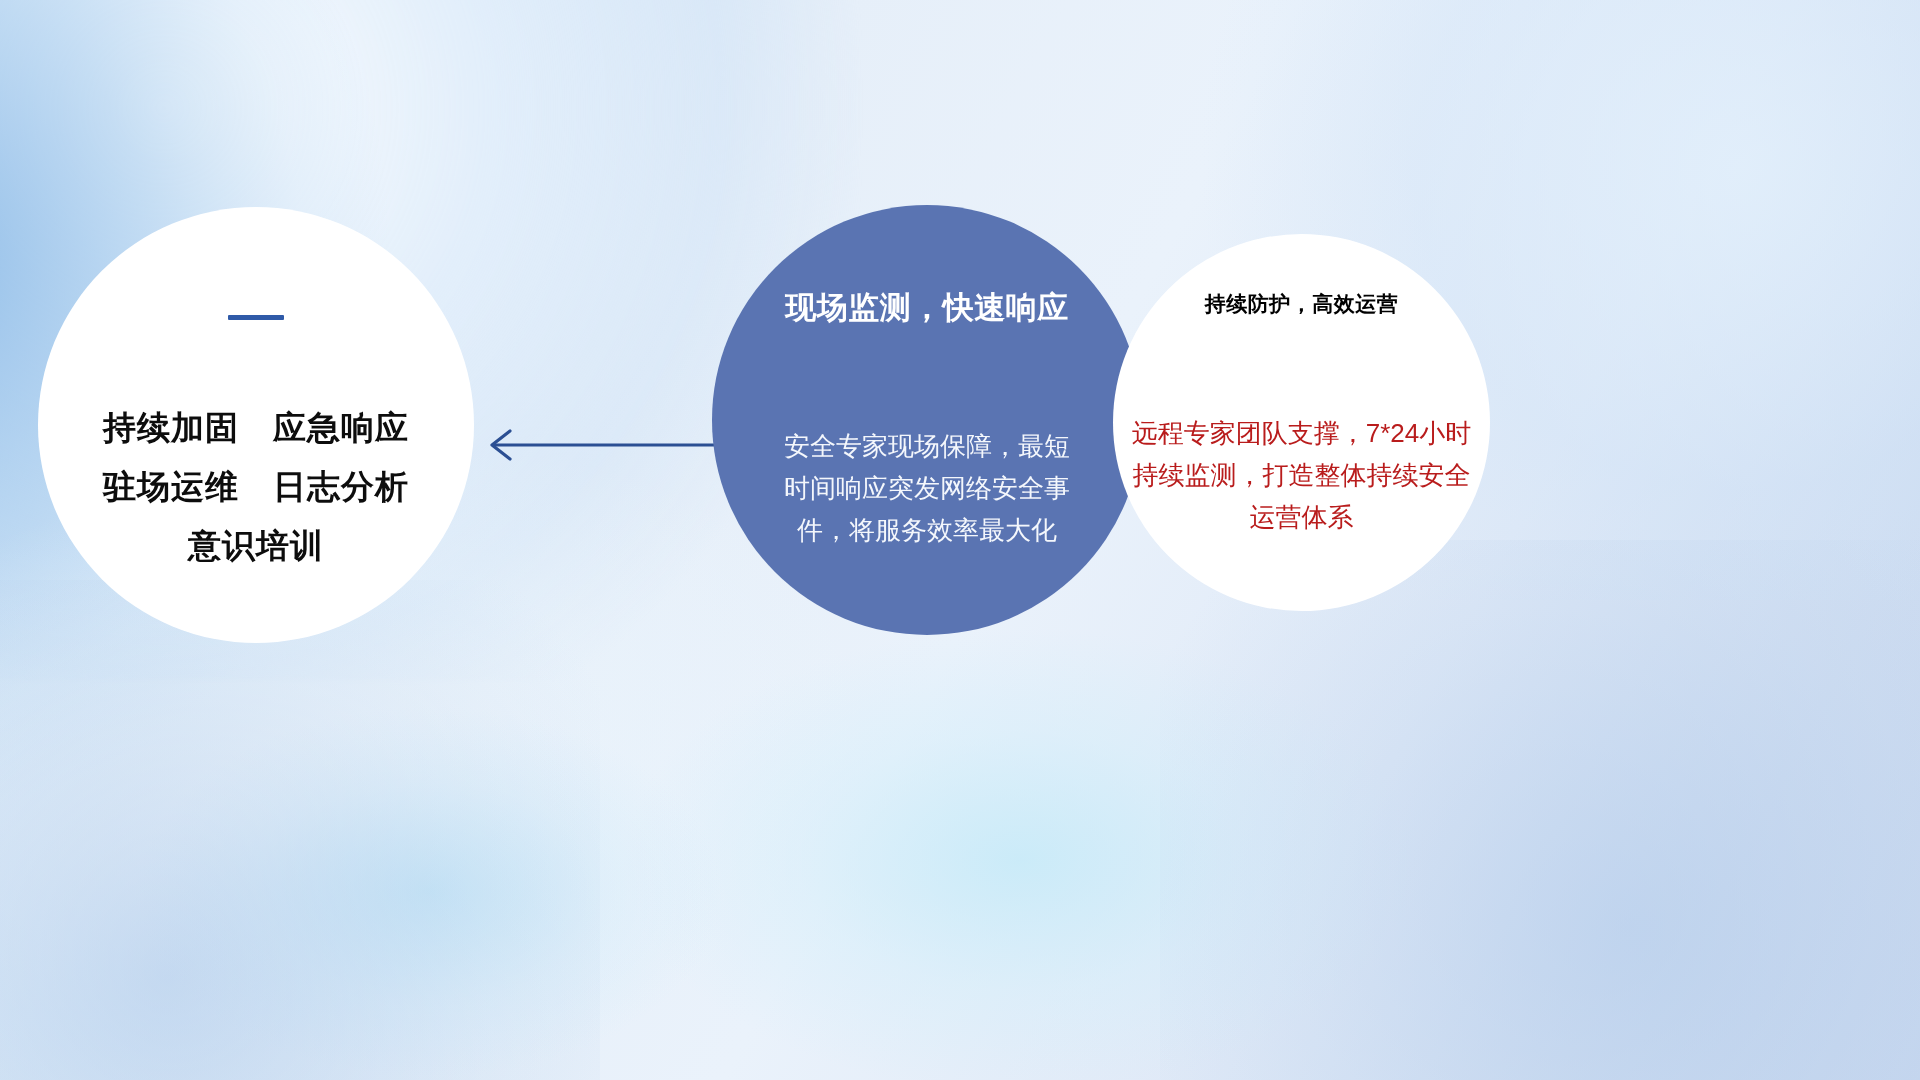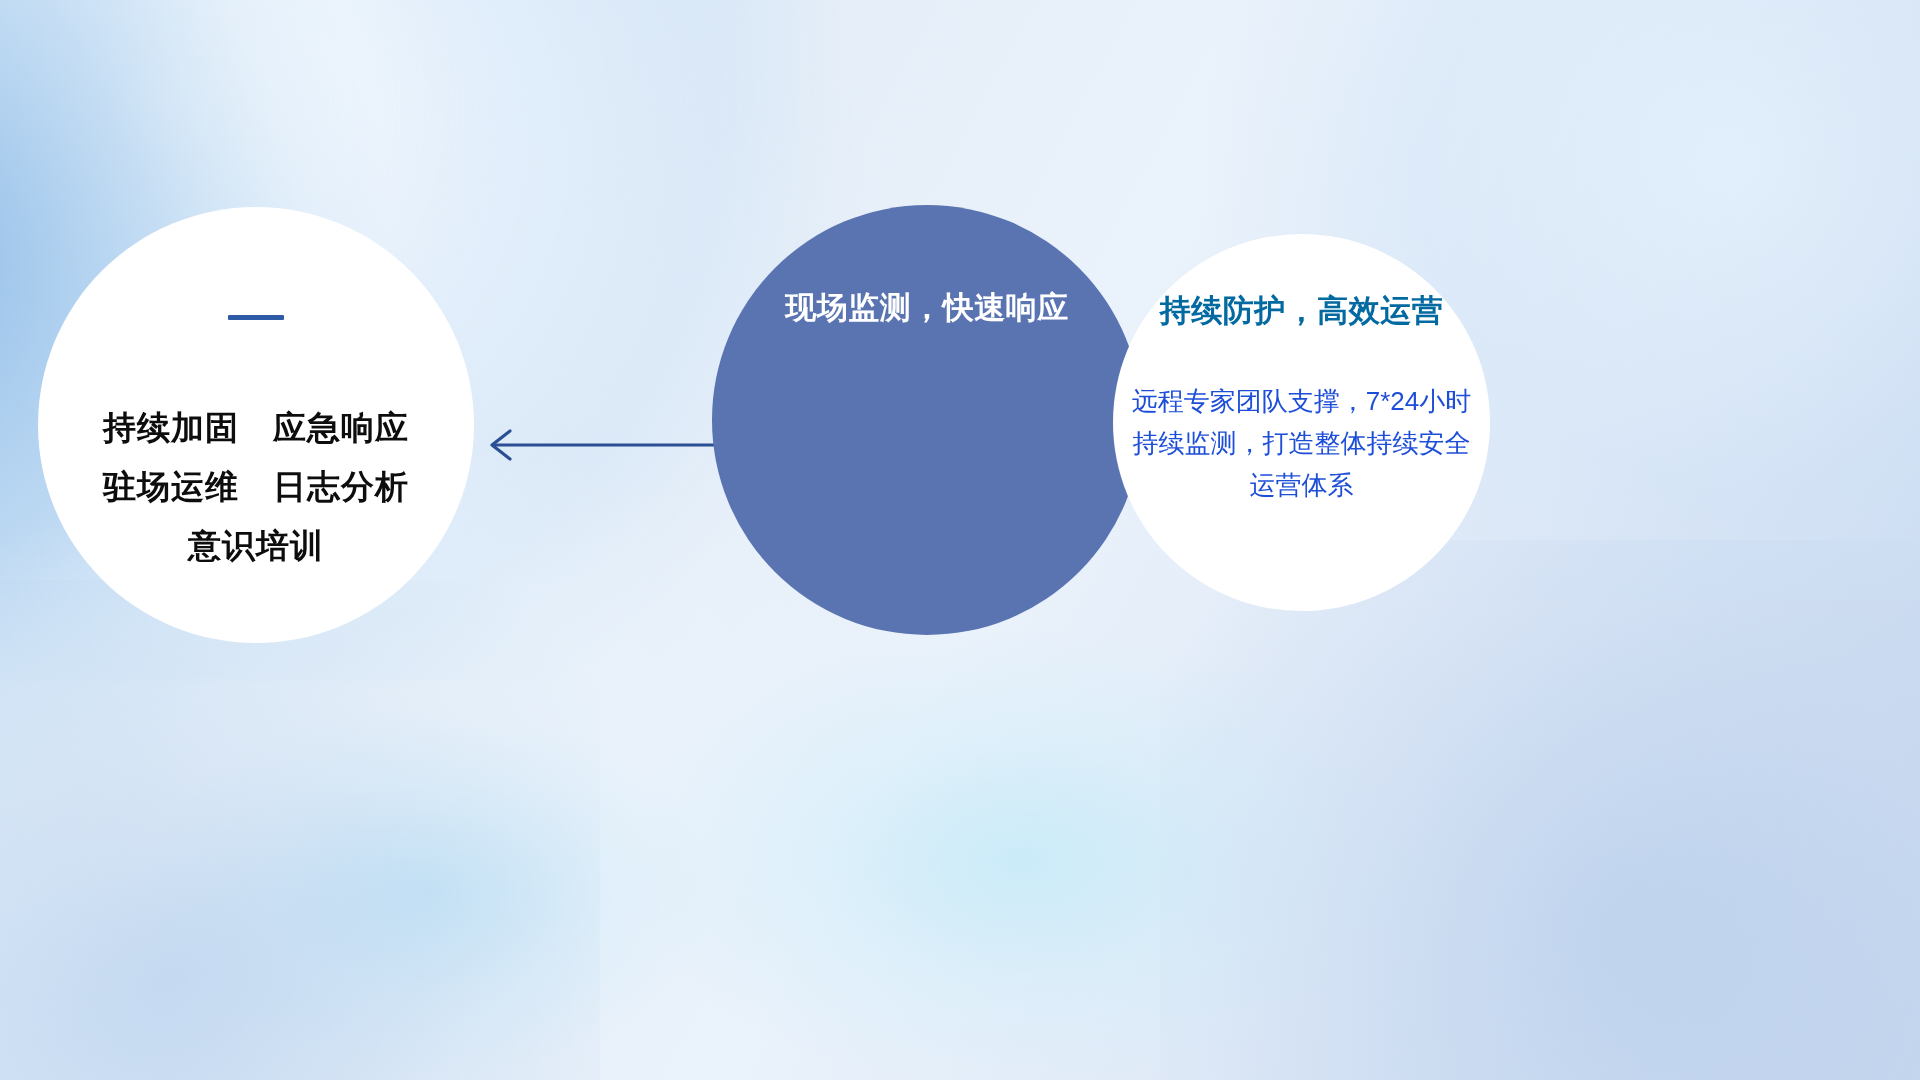--- a/index.html
+++ b/index.html
@@ -200,31 +200,32 @@
     height: 377px;
     background: #ffffff;
     z-index: 5;
     display: flex;
     flex-direction: column;
     align-items: center;
     padding-top: 56px;
     box-sizing: border-box;
   }
   .right-heading {
-    font-size: 31px;
+    font-size: 21px;
     font-weight: bold;
-    color: #0369a1;
+    color: #000000;
     letter-spacing: 0.5px;
     white-space: nowrap;
     font-family: Liberation Mono, monospace;
   }
   .right-body {
+    margin-top: 46px;
     width: 340px;
     font-size: 26px;
-    color: #1d4ed8;
+    color: #b91c1c;
     line-height: 1.62;
     text-align: center;
   }
 </style>
 </head>
 <body>
 
 <div id="stage">
 
   <div class="bg-base"></div>
@@ -246,20 +247,21 @@
     <div class="divider-dash"></div>
     <div class="left-lines">
       <div class="left-line">持续加固　应急响应</div>
       <div class="left-line">驻场运维　日志分析</div>
       <div class="left-line">意识培训</div>
     </div>
   </div>
 
   <div class="circle circle-mid">
     <div class="mid-heading">现场监测，快速响应</div>
+    <div class="mid-body">安全专家现场保障，最短时间响应突发网络安全事件，将服务效率最大化</div>
   </div>
 
   <div class="circle circle-right">
     <div class="right-heading">持续防护，高效运营</div>
     <div class="right-body">远程专家团队支撑，7*24小时持续监测，打造整体持续安全运营体系</div>
   </div>
 
 </div>
 
 </body></html>

